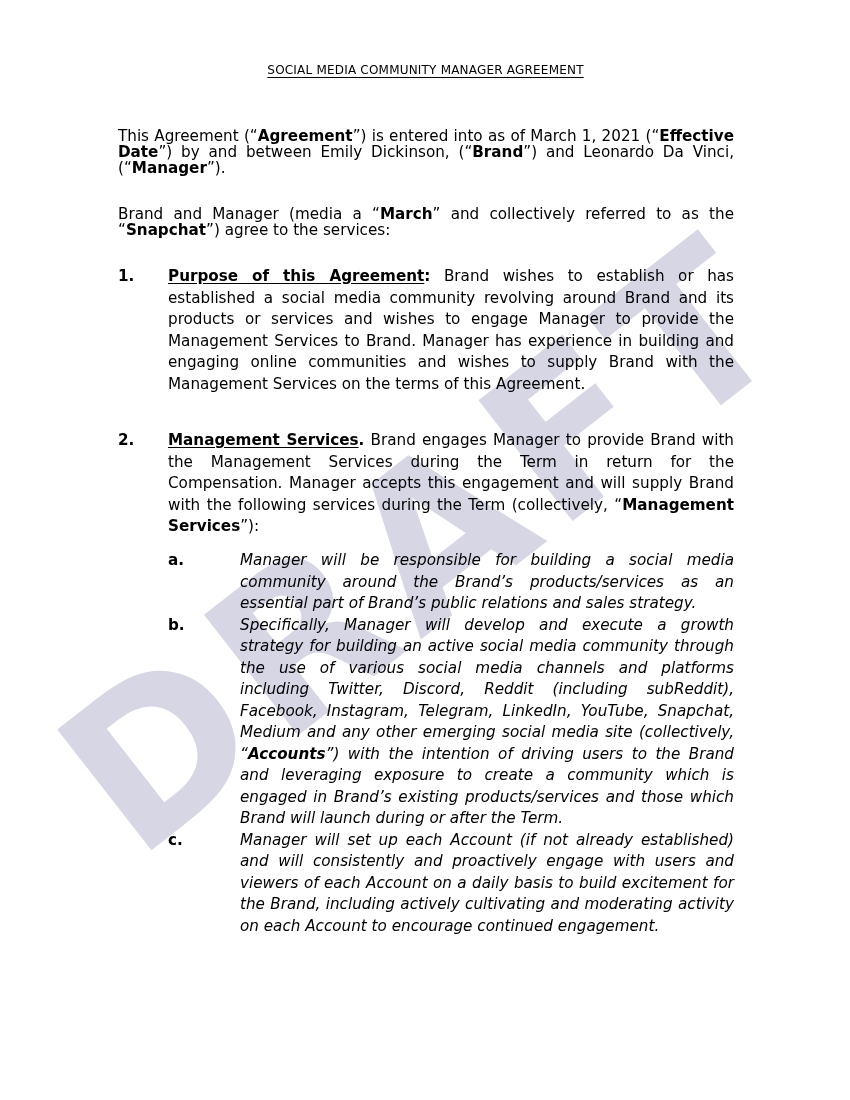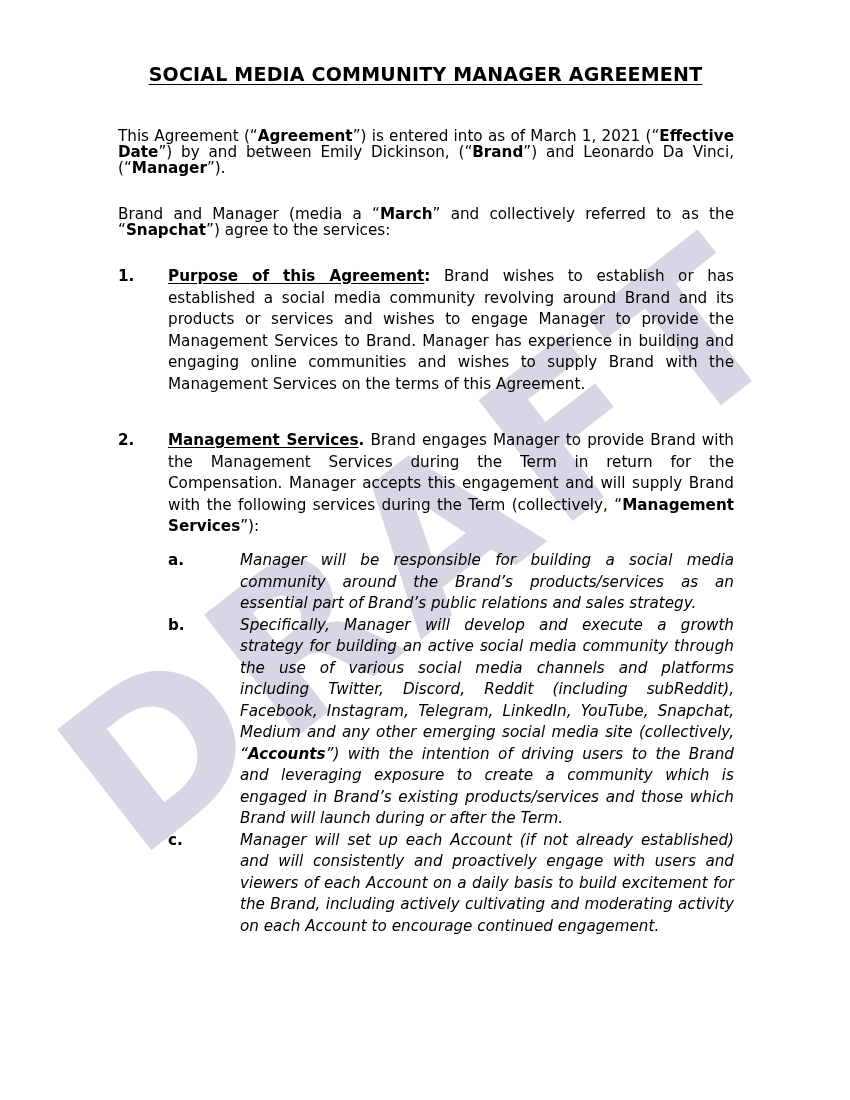--- a/index.html
+++ b/index.html
@@ -49,22 +49,22 @@
     z-index: 2;
     padding: 0;
   }
 
   .doc-title {
     position: absolute;
     left: 118px;
     top: 63px;
     width: 615px;
     text-align: center;
-    font-size: 19px;
-    font-weight: bold;
+    font-size: 12px;
+    font-weight: normal;
     letter-spacing: 0.2px;
     text-decoration: underline;
     text-underline-offset: 3px;
   }
 
   .para {
     position: absolute;
     left: 118px;
     width: 616px;
     font-size: 15.2px;

